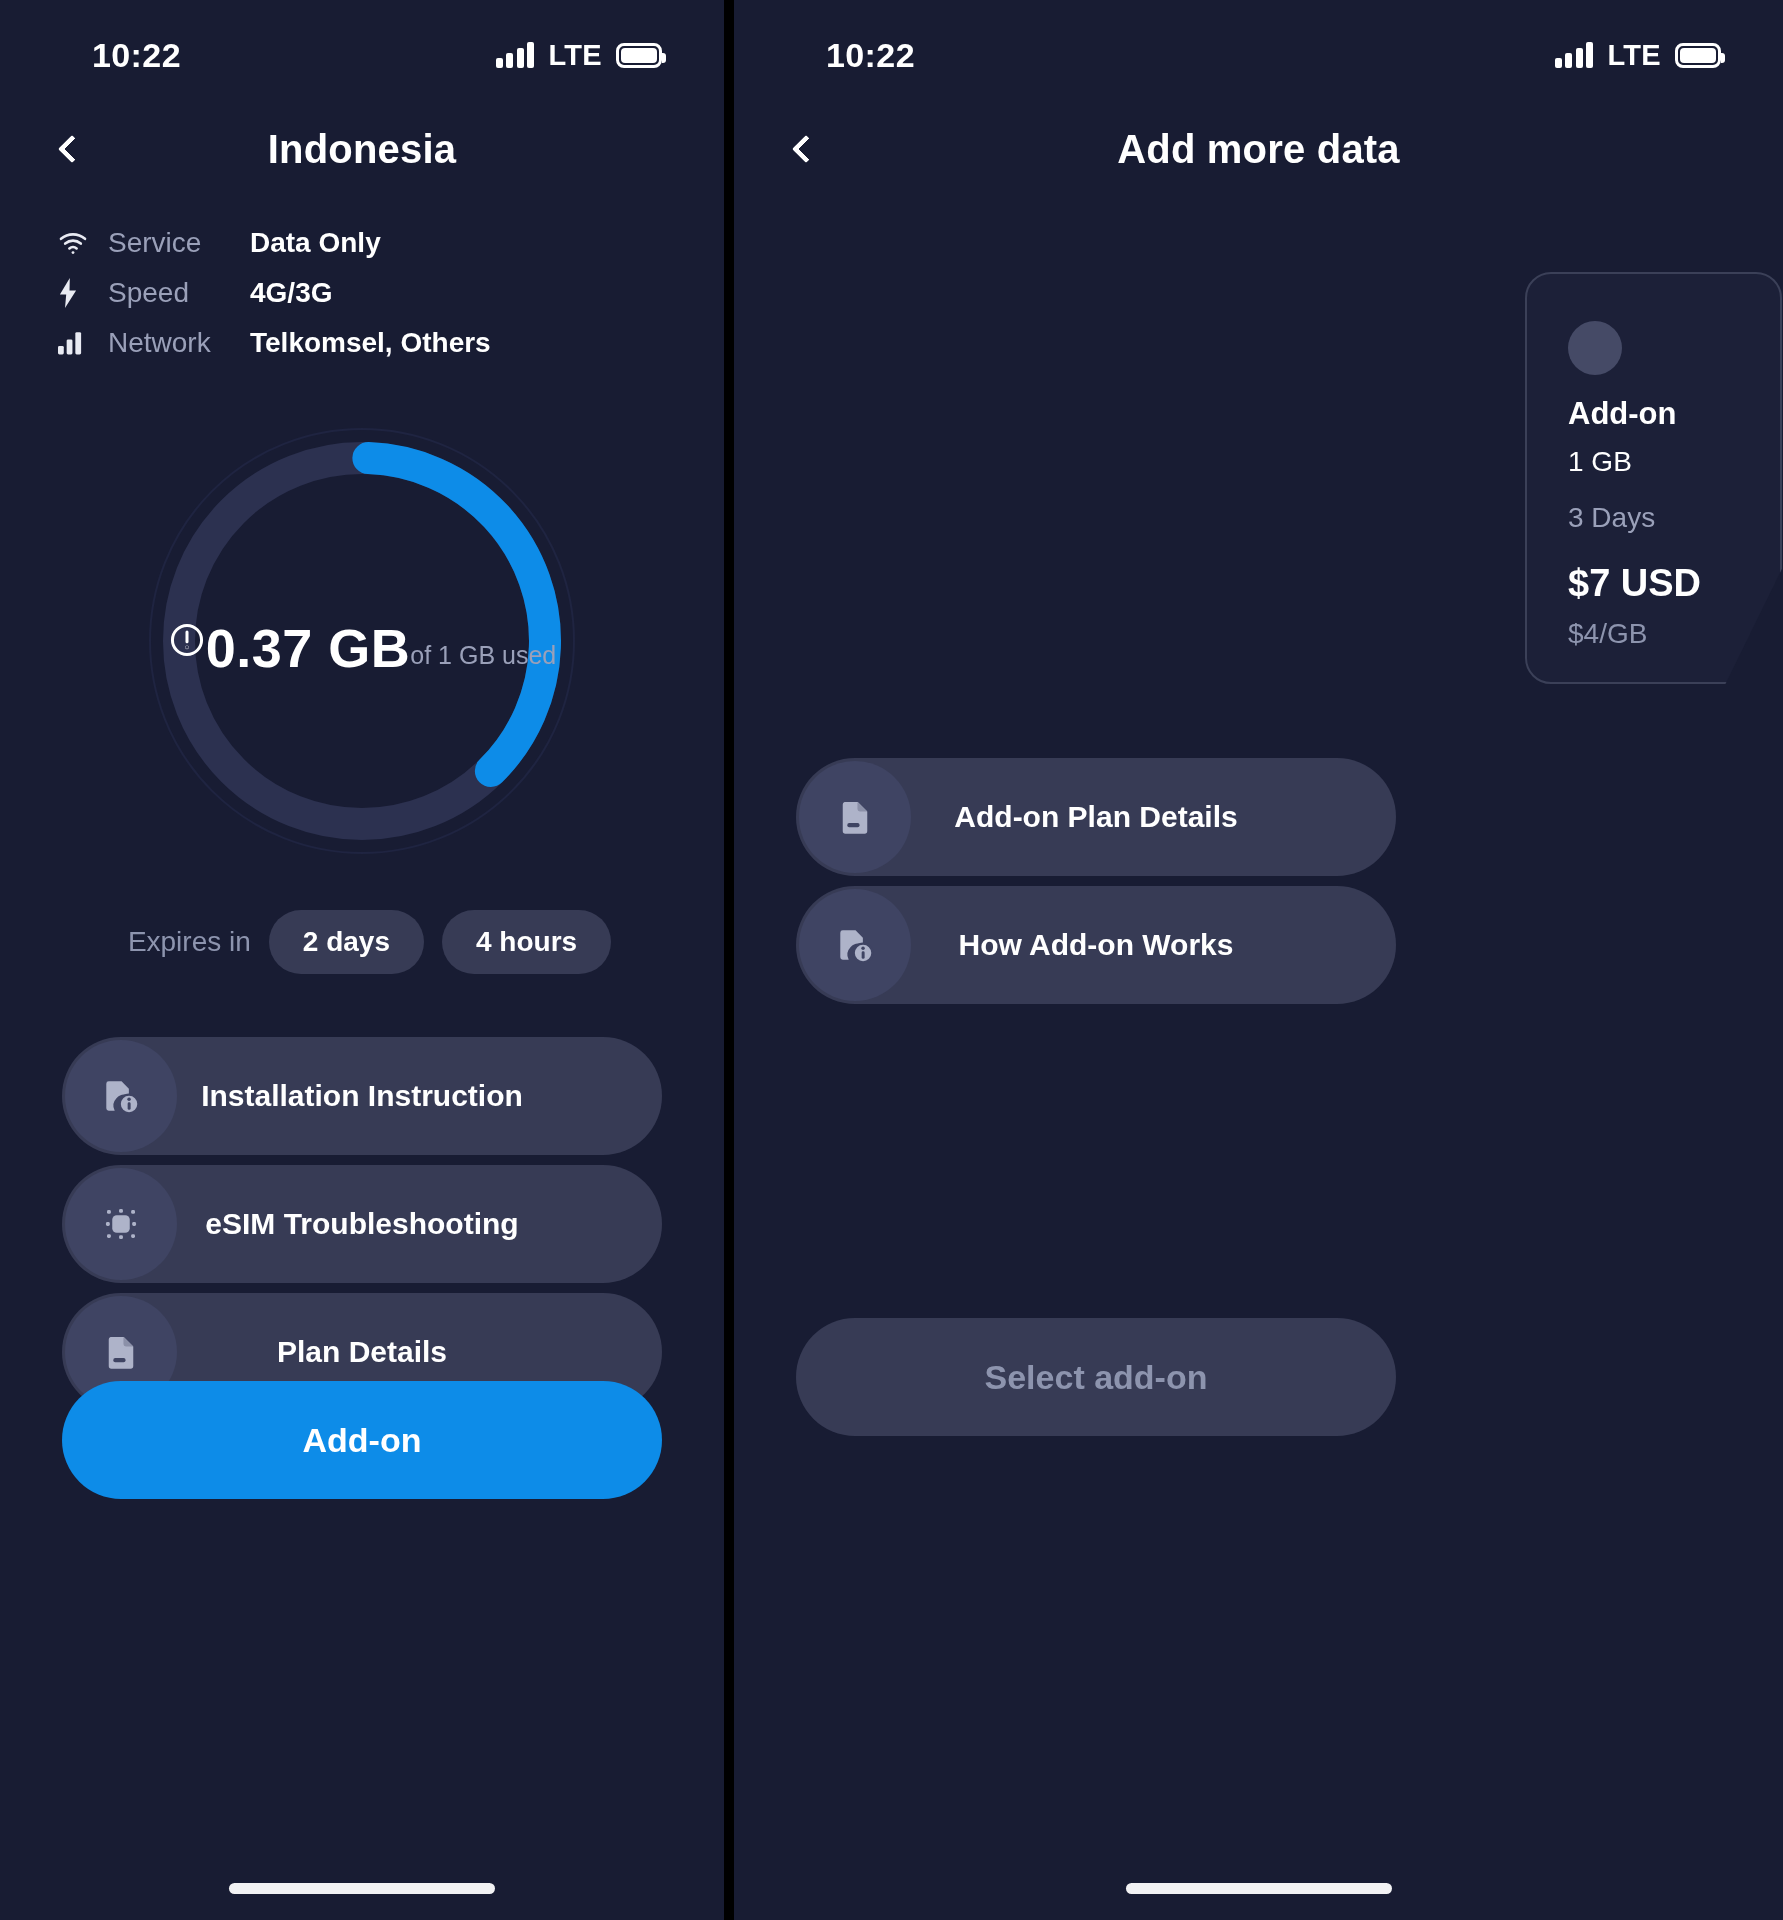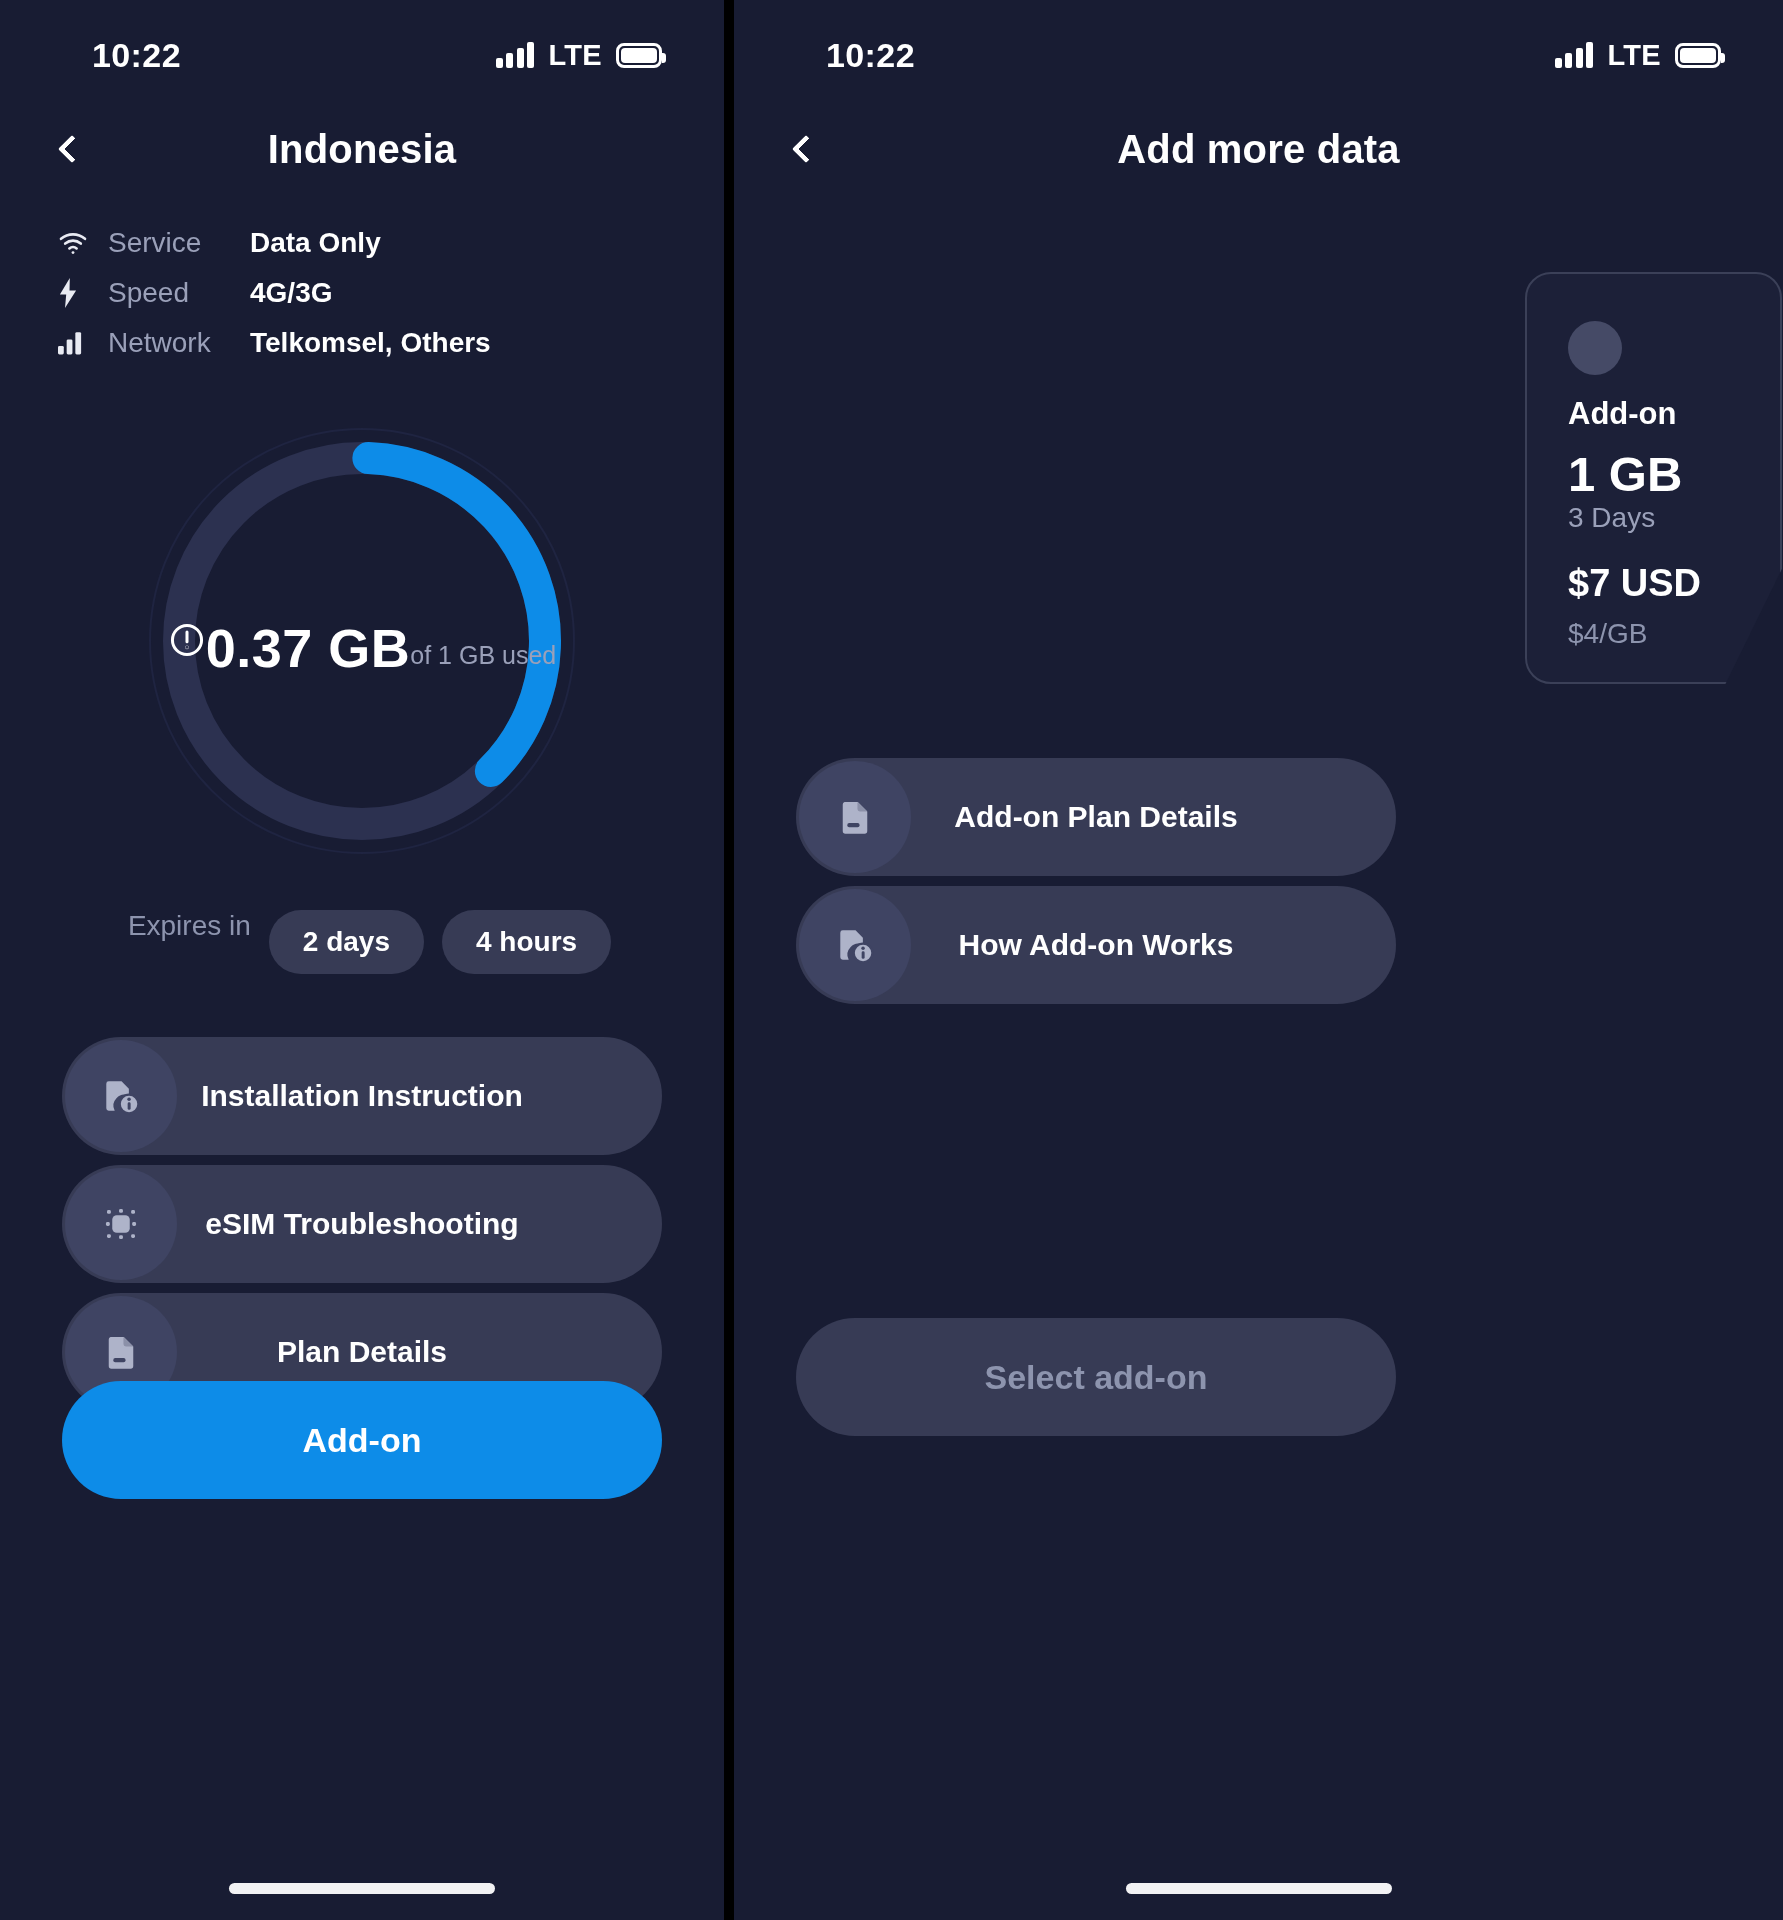--- a/index.html
+++ b/index.html
@@ -97,21 +97,21 @@
     display: flex; flex-direction: row; align-items: center; justify-content: center;
     padding-top: 14px;
   }
   .alert-ico { margin-bottom: 16px; }
   .ring-main { color:#fff; font-size: 54px; font-weight: 700; letter-spacing: .5px; }
   .ring-sub  { color:#9aa0b9; font-size: 25px; font-weight: 400; margin-top: 14px; }
 
   
   .expires {
     position: absolute; top: 910px; left: 15px; right: 0;
-    display: flex; justify-content: center; gap: 18px;
+    display: flex; align-items: center; justify-content: center; gap: 18px;
   }
   .expires-label { color:#8d94ae; font-size: 28px; }
   .pill {
     background: #373b55; border-radius: 40px;
     padding: 16px 34px; color:#fff; font-size: 28px; font-weight: 700;
   }
 
   
   .listbtn {
     position: absolute; left: 62px; height: 118px; border-radius: 60px;
@@ -152,21 +152,21 @@
     background: #1c2038;
     border: 2px solid #3b4058;
     border-radius: 26px;
     clip-path: polygon(0 0, 100% 0, 100% 72%, 78% 100%, 0 100%);
   }
   .addon-dot {
     position: absolute; left: 41px; top: 47px;
     width: 54px; height: 54px; border-radius: 50%; background: #454a66;
   }
   .addon-title { position: absolute; left: 41px; top: 122px; color:#fff; font-size: 31px; font-weight: 700; }
-  .addon-size  { position: absolute; left: 41px; top: 172px; color:#fff; font-size: 49px; font-weight: 700; text-align: right; }
+  .addon-size  { position: absolute; left: 41px; top: 172px; color:#fff; font-size: 28px; font-weight: 400; text-align: right; }
   .addon-dur   { position: absolute; left: 41px; top: 228px; color:#9aa0b9; font-size: 28px; }
   .addon-price { position: absolute; left: 41px; top: 288px; color:#fff; font-size: 38px; font-weight: 700; }
   .addon-rate  { position: absolute; left: 41px; top: 344px; color:#8d94ae; font-size: 28px; }
 </style>
 </head>
 <body>
 
 <div class="screens">
 
   <div class="phone left">

